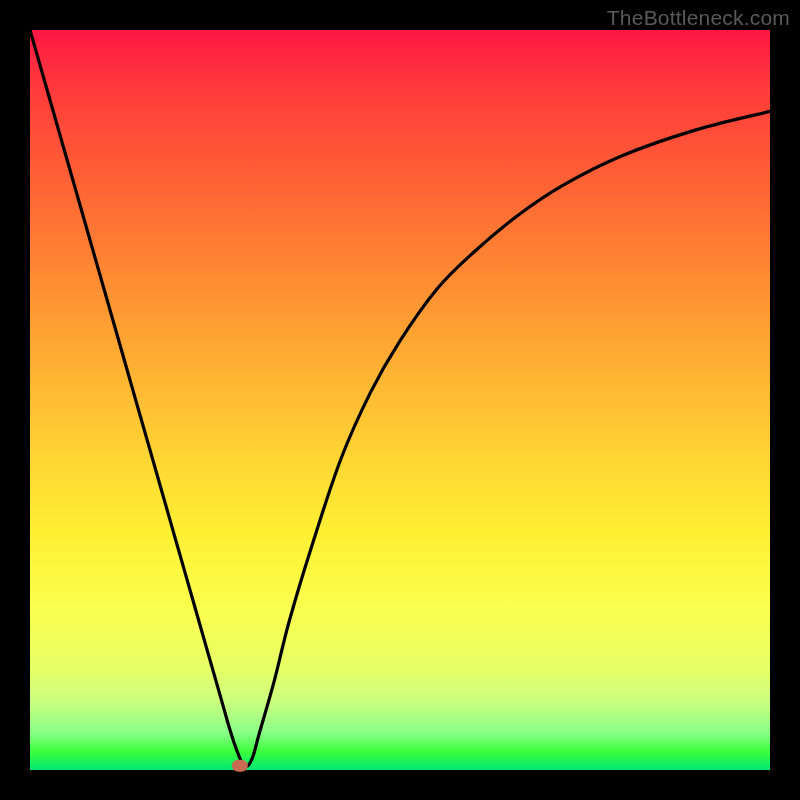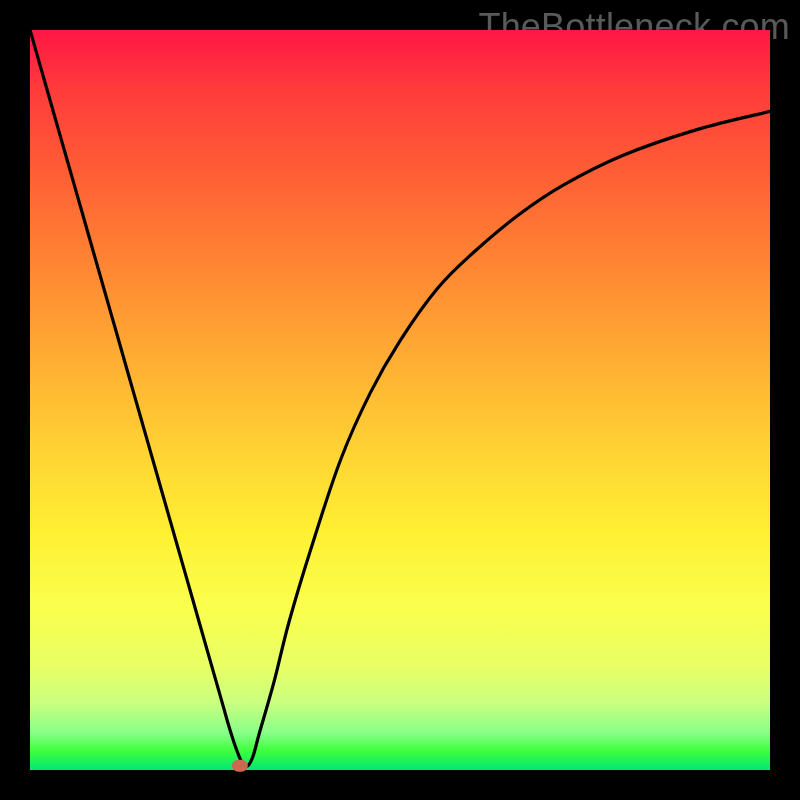--- a/index.html
+++ b/index.html
@@ -38,21 +38,21 @@
       #88ff88 95%,
       #3cff3c 97.5%,
       #00e676 100%
     );
   }
   .watermark {
     position: absolute;
     top: 6px;
     right: 10px;
     color: #5a5a5a;
-    font-size: 36px;
+    font-size: 21px;
     font-weight: 500;
     letter-spacing: 0.2px;
   }
   svg.curve {
     position: absolute;
     left: 0;
     top: 0;
   }
   .marker {
     position: absolute;

